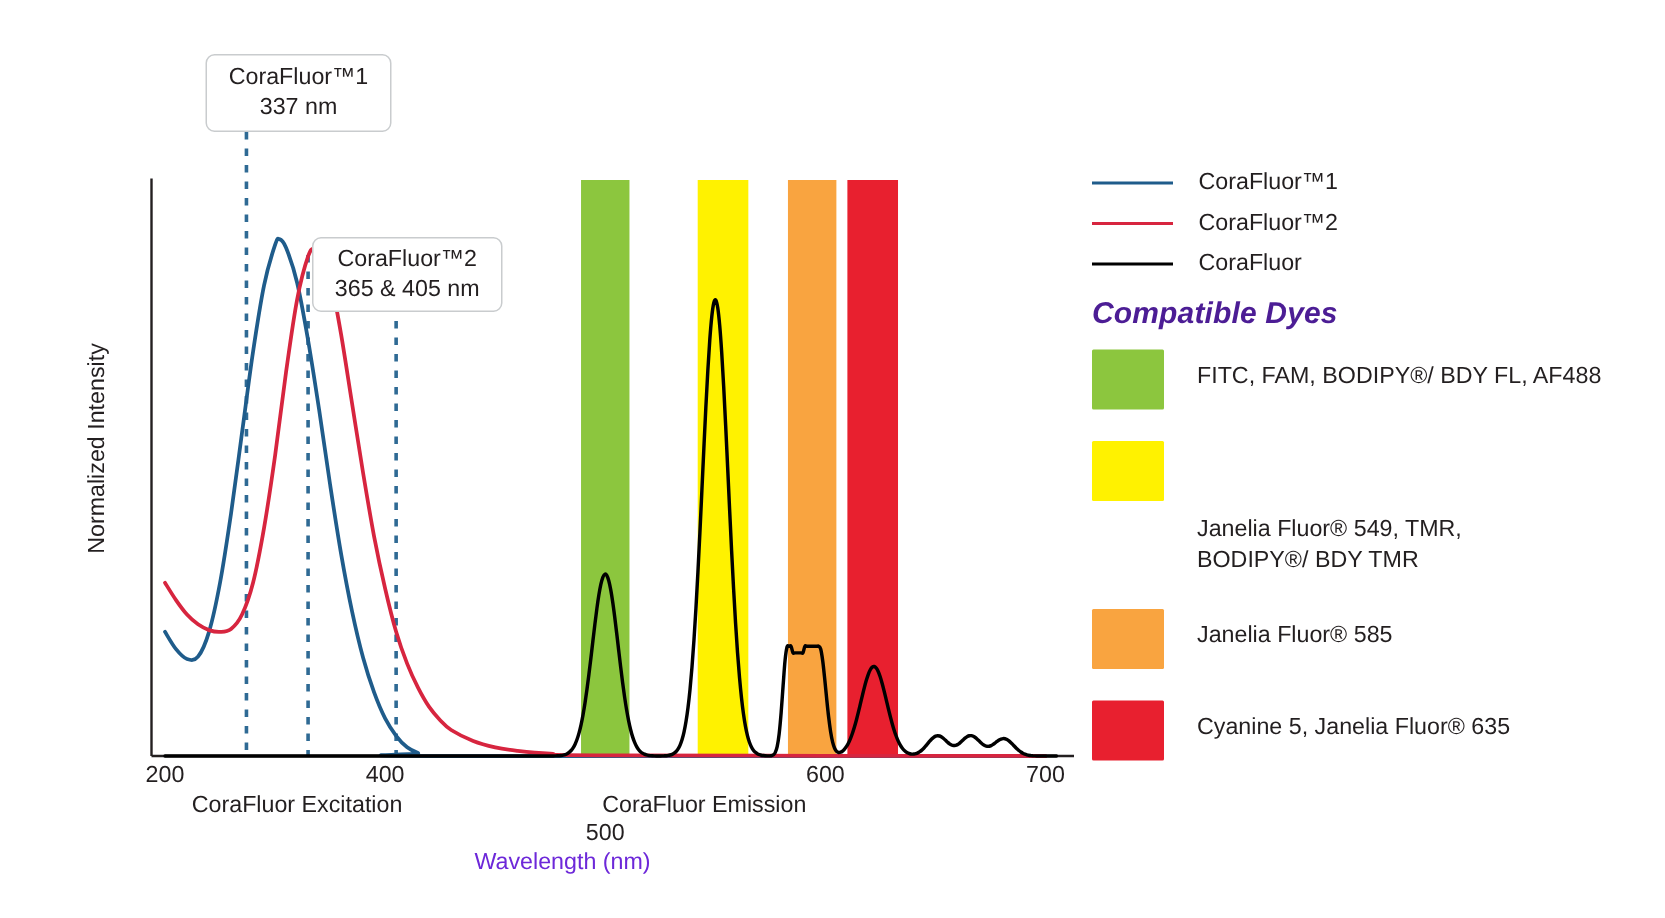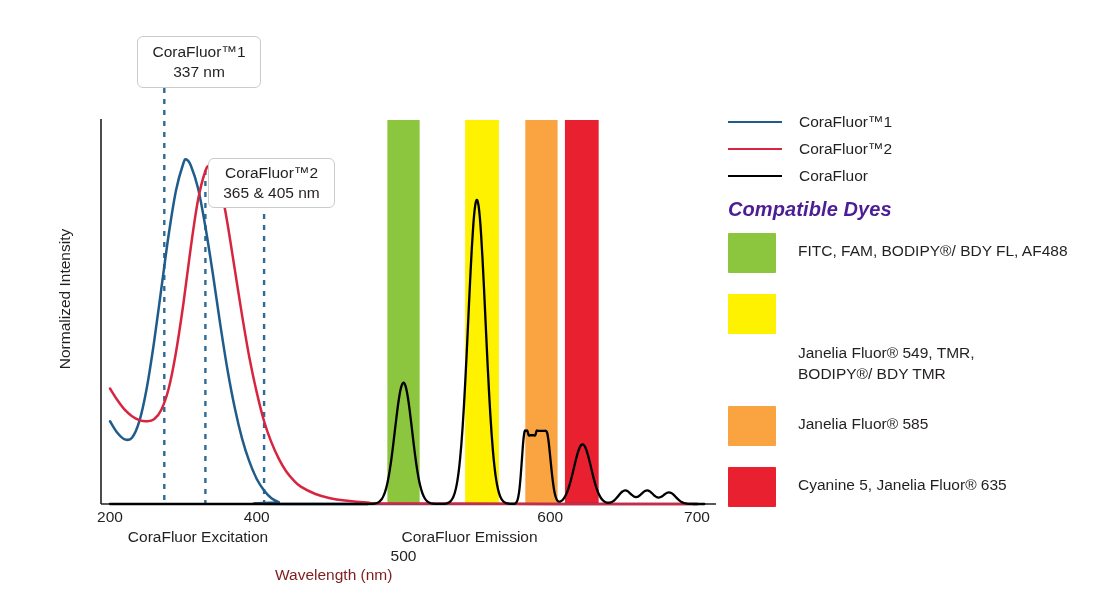--- a/index.html
+++ b/index.html
@@ -26,22 +26,22 @@
 
   
   .axis-num{
     position:absolute;font-size:15.5px;color:#231f20;
     text-align:center;width:60px;
   }
   .sub-label{
     position:absolute;font-size:15.5px;color:#231f20;text-align:center;
   }
   #xlabel{
-    position:absolute;left:275px;top:566px;width:200px;
-    font-size:15.5px;color:#7f1d1d;
+    position:absolute;left:275px;top:566px;width:200px;text-align:center;
+    font-size:15.5px;color:#6d28d9;
   }
   #ylabel{
     position:absolute;left:-30px;top:290px;width:190px;text-align:center;
     font-size:15.5px;color:#231f20;
     transform:rotate(-90deg);transform-origin:center center;
   }
 
   
   #legend{position:absolute;left:728px;top:108px;width:380px;}
   .leg-row{display:flex;align-items:center;height:27px;}

